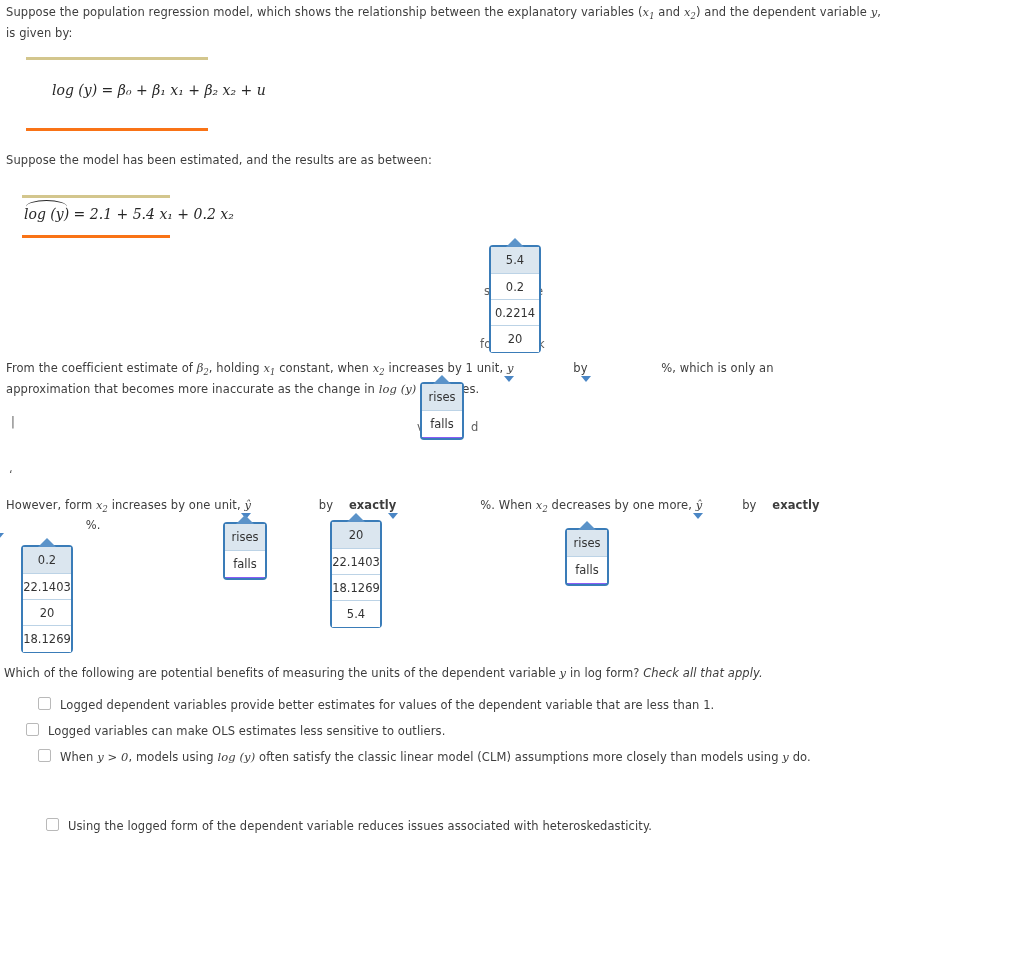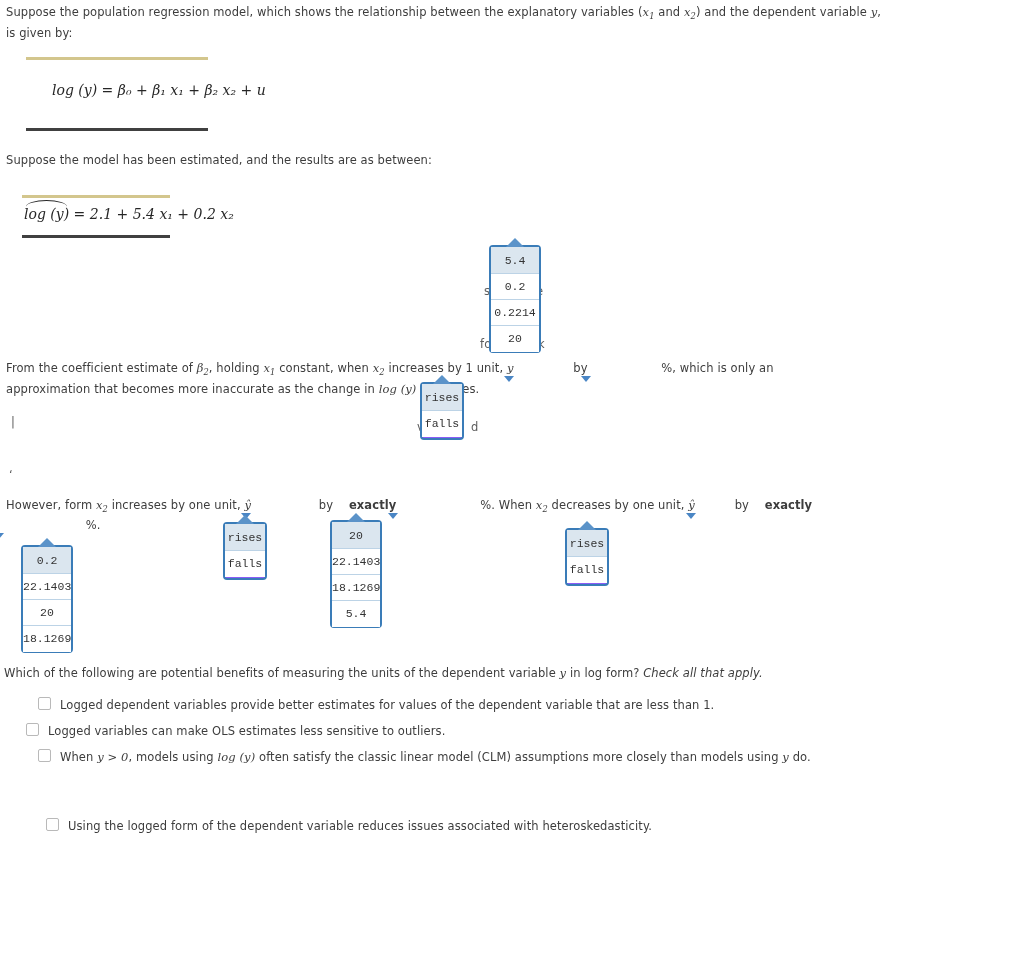--- a/index.html
+++ b/index.html
@@ -37,21 +37,21 @@
   sub {
     font-size: 0.72em;
     line-height: 0;
   }
   .bold { font-weight: bold; margin-left: 12px; }
   .ital { font-style: italic; }
 
   
   .eqbox {
     border-top: 3px solid #d3c68d;
-    border-bottom: 3px solid #404040;
+    border-bottom: 3px solid #f97316;
   }
   .eqtext {
     font-family: "DejaVu Serif", serif;
     font-size: 14px;
     color: #262626;
     font-style: italic;
   }
   .hat {
     position: relative;
     display: inline-block;
@@ -90,21 +90,20 @@
   }
 
   
   .popup {
     position: absolute;
     border: 2.5px solid #3a7cb8;
     border-radius: 4px;
     background: #8b5cf6;
     box-sizing: border-box;
     z-index: 30;
-    font-family: Liberation Mono, monospace;
   }
   .popup .nub {
     position: absolute;
     top: -9px;
     left: 50%;
     transform: translateX(-50%);
     width: 0; height: 0;
     border-left: 9px solid transparent;
     border-right: 9px solid transparent;
     border-bottom: 9px solid #5b93c9;
@@ -178,21 +177,21 @@
 <div class="abs prose ghost" style="left:417px; top:417px;">v</div>
 <div class="abs prose ghost" style="left:471px; top:417px;">d</div>
 <div class="abs prose ghost" style="left:11px; top:412px;">|</div>
 <div class="abs prose ghost" style="left:9px; top:465px;">‘</div>
 
 <div class="abs prose" style="left:6px; top:495px; width:1010px;">
   <span>However, form </span><span class="math"><span>x</span><sub>2</sub></span><span> increases by one unit, </span><span class="math">ŷ</span><span class="selwrap" style="width:60px; margin:0 2px;">
       <span class="selline"><span class="caret"></span></span>
   </span><span> by </span><span class="bold">exactly</span><span class="selwrap" style="width:72px; margin:0 4px;">
       <span class="selline"><span class="caret"></span></span>
-  </span><span> %. When </span><span class="math"><span>x</span><sub>2</sub></span><span> decreases by one unit, </span><span class="math">ŷ</span><span class="selwrap" style="width:30px; margin:0 3px;">
+  </span><span> %. When </span><span class="math"><span>x</span><sub>2</sub></span><span> decreases by one more, </span><span class="math">ŷ</span><span class="selwrap" style="width:30px; margin:0 3px;">
       <span class="selline"><span class="caret"></span></span>
   </span><span> by </span><span class="bold">exactly</span>
 </div>
 
 <div class="abs" style="left:6px; top:515px;">
   <span class="selwrap" style="width:72px;">
     <span class="selline"><span class="caret"></span></span>
   </span>
   <span class="prose" style="margin-left:4px;"> %.</span>
 </div>

